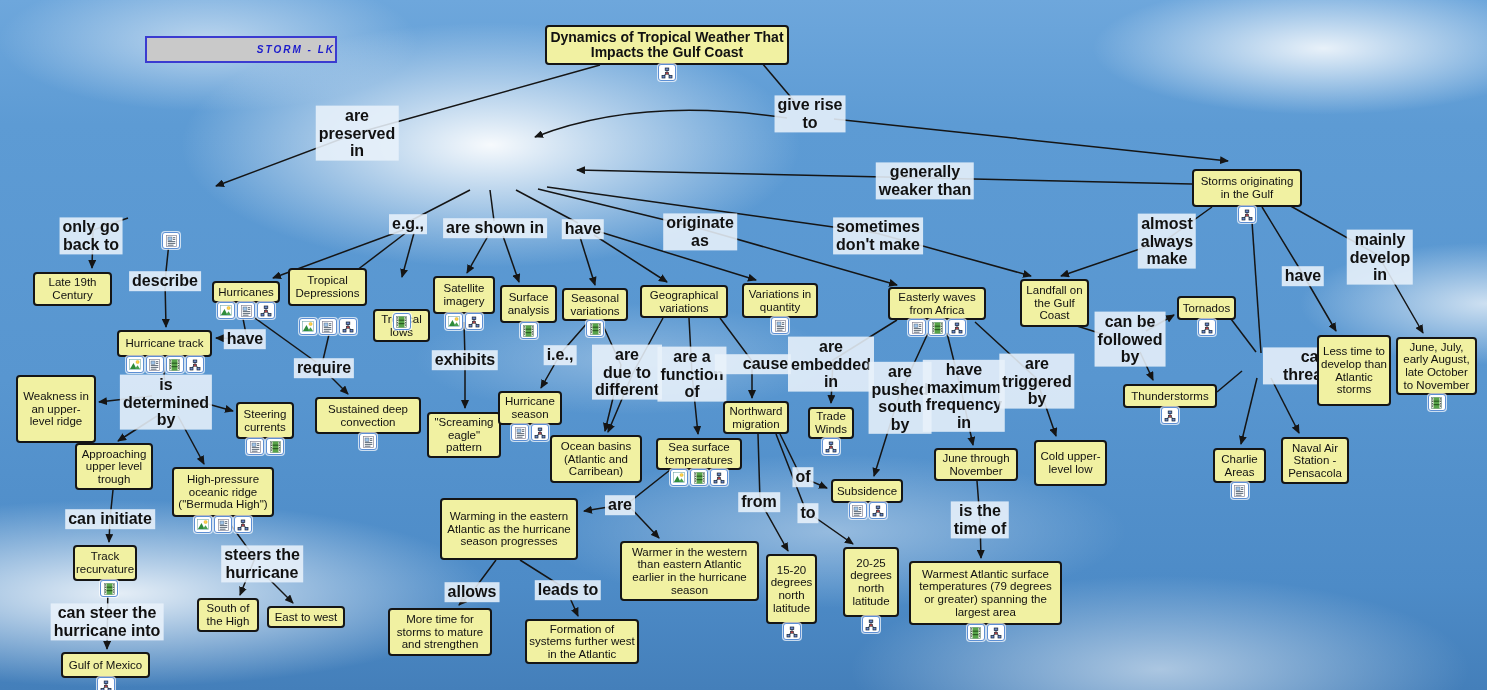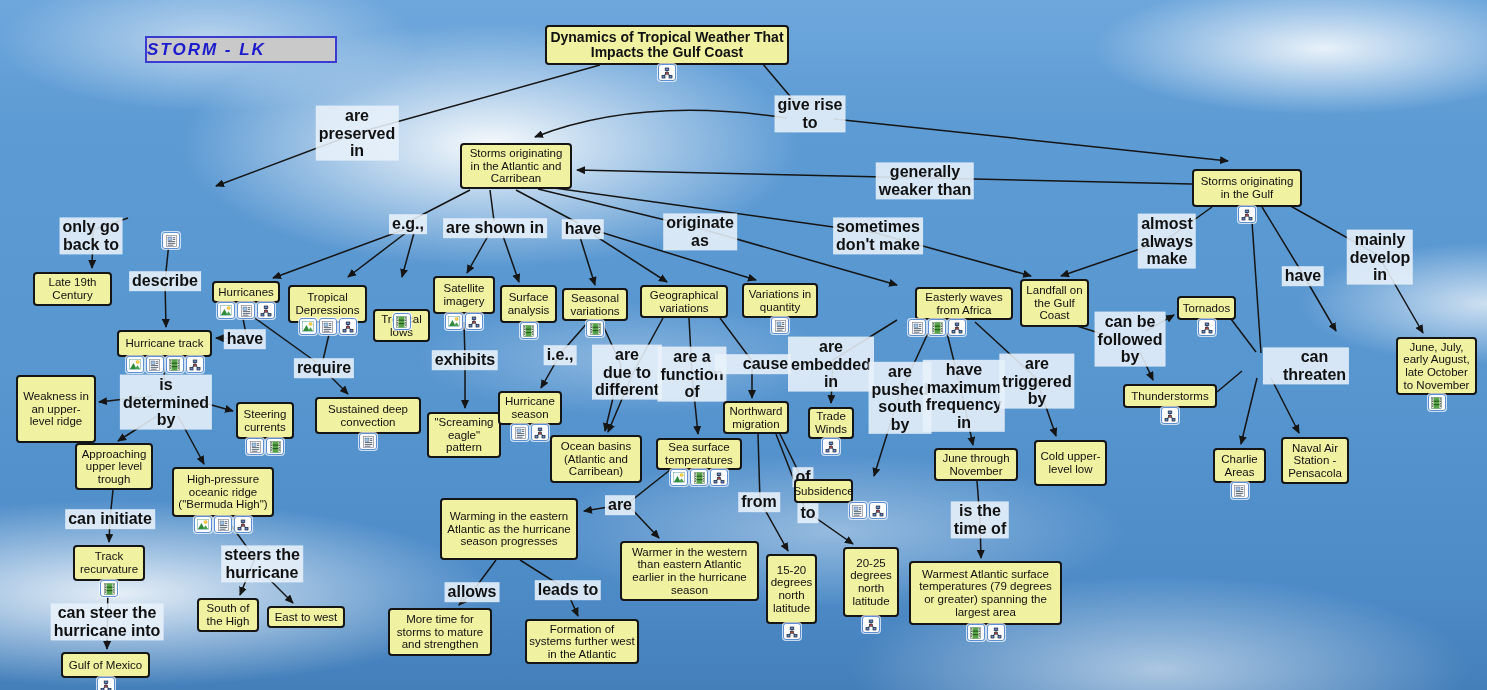--- a/index.html
+++ b/index.html
@@ -48,26 +48,26 @@
     width:16px;height:15px;
     background:#fff;
     border:1px solid #5d8fd4;
     border-radius:3px;
     box-shadow:0 0 0 1px rgba(255,255,255,0.7);
     display:flex;align-items:center;justify-content:center;
   }
   .res-icon svg{display:block;}
   #storm-logo{
     position:absolute;z-index:5;
-    display:flex;align-items:center;justify-content:flex-start;
+    display:flex;align-items:center;justify-content:flex-end;
     background:#c9c9c9;
     border:2px solid #3b3bd0;
     color:#1c1ccc;
     font-weight:bold;font-style:italic;
-    font-size:17px;letter-spacing:2px;
+    font-size:10px;letter-spacing:2px;
   }
 </style>
 </head>
 <body>
 
 <div id="canvas" style="width: 1487px; height: 690px; --node-fill: #f1f1a2; --node-border: #151515; --label-bg: rgba(232,241,250,0.88);">
   <div id="storm-logo" style="left: 145px; top: 36px; width: 188px; height: 23px; background: rgb(201, 201, 201); color: rgb(28, 28, 204);">
     <span>STORM - LK</span>
   </div>
 <svg width="1487" height="690" viewBox="0 0 1487 690" id="edge-layer">
@@ -148,23 +148,20 @@
           <line x1="6" y1="3" x2="6" y2="6" stroke="#234" stroke-width="0.8"></line>
           <line x1="2.5" y1="9" x2="6" y2="6" stroke="#234" stroke-width="0.8"></line>
           <line x1="9.5" y1="9" x2="6" y2="6" stroke="#234" stroke-width="0.8"></line>
           <rect x="4.2" y="1" width="3.6" height="2.6" fill="#6b86c8" stroke="#123" stroke-width="0.7"></rect>
           <rect x="4.6" y="5.2" width="2.8" height="2" fill="#c44" stroke="#123" stroke-width="0.6"></rect>
           <rect x="1" y="8.6" width="3" height="2.4" fill="#6b86c8" stroke="#123" stroke-width="0.7"></rect>
           <rect x="8" y="8.6" width="3" height="2.4" fill="#6b86c8" stroke="#123" stroke-width="0.7"></rect>
         </svg>
       </span>
     </div>
-    <div class="node" style="left: 460px; top: 143px; width: 112px; height: 46px;">
-      <span>Storms originating in the Atlantic and Carribean</span>
-    </div>
     <div class="node" style="left: 1192px; top: 169px; width: 110px; height: 38px;">
       <span>Storms originating in the Gulf</span>
     </div>
     <div class="icon-row" style="left: 1247px; top: 206px;">
       <span class="res-icon">
         <svg width="12" height="12" viewBox="0 0 12 12">
           <line x1="6" y1="3" x2="6" y2="6" stroke="#234" stroke-width="0.8"></line>
           <line x1="2.5" y1="9" x2="6" y2="6" stroke="#234" stroke-width="0.8"></line>
           <line x1="9.5" y1="9" x2="6" y2="6" stroke="#234" stroke-width="0.8"></line>
           <rect x="4.2" y="1" width="3.6" height="2.6" fill="#6b86c8" stroke="#123" stroke-width="0.7"></rect>
@@ -240,21 +237,21 @@
           <rect x="8" y="8.6" width="3" height="2.4" fill="#6b86c8" stroke="#123" stroke-width="0.7"></rect>
         </svg>
       </span>
     </div>
     <div class="node" style="left: 16px; top: 375px; width: 80px; height: 68px;">
       <span>Weakness in an upper-level ridge</span>
     </div>
     <div class="node" style="left: 75px; top: 443px; width: 78px; height: 47px;">
       <span>Approaching upper level trough</span>
     </div>
-    <div class="node" style="left: 73px; top: 545px; width: 72px; height: 36px; justify-content: center;">
+    <div class="node" style="left: 73px; top: 545px; width: 64px; height: 36px; justify-content: center;">
       <span>Track recurvature</span>
     </div>
     <div class="icon-row" style="left: 109px; top: 580px;">
       <span class="res-icon">
         <svg width="11" height="12" viewBox="0 0 11 12">
           <rect x="0.5" y="0.5" width="10" height="11" fill="#e9f0e2" stroke="#687" stroke-width="0.6"></rect>
           <rect x="2.6" y="0.5" width="5.8" height="11" fill="#57a348"></rect>
           <rect x="2.6" y="3.6" width="5.8" height="1.2" fill="#2c5e23"></rect>
           <rect x="2.6" y="7" width="5.8" height="1.2" fill="#2c5e23"></rect>
           <rect x="0.9" y="1.2" width="1" height="1.4" fill="#555"></rect>
@@ -385,21 +382,21 @@
           <line x1="6" y1="3" x2="6" y2="6" stroke="#234" stroke-width="0.8"></line>
           <line x1="2.5" y1="9" x2="6" y2="6" stroke="#234" stroke-width="0.8"></line>
           <line x1="9.5" y1="9" x2="6" y2="6" stroke="#234" stroke-width="0.8"></line>
           <rect x="4.2" y="1" width="3.6" height="2.6" fill="#6b86c8" stroke="#123" stroke-width="0.7"></rect>
           <rect x="4.6" y="5.2" width="2.8" height="2" fill="#c44" stroke="#123" stroke-width="0.6"></rect>
           <rect x="1" y="8.6" width="3" height="2.4" fill="#6b86c8" stroke="#123" stroke-width="0.7"></rect>
           <rect x="8" y="8.6" width="3" height="2.4" fill="#6b86c8" stroke="#123" stroke-width="0.7"></rect>
         </svg>
       </span>
     </div>
-    <div class="node" style="left: 288px; top: 285px; width: 79px; height: 38px;">
+    <div class="node" style="left: 288px; top: 268px; width: 79px; height: 38px;">
       <span>Tropical Depressions</span>
     </div>
     <div class="icon-row" style="left: 327.5px; top: 318px;">
       <span class="res-icon">
         <svg width="12" height="11" viewBox="0 0 12 11">
           <rect x="0.5" y="0.5" width="11" height="10" fill="#fff" stroke="#7aa" stroke-width="0.6"></rect>
           <circle cx="8.6" cy="3" r="1.6" fill="#ffd24a" stroke="#c90" stroke-width="0.4"></circle>
           <path d="M1,10 L4.5,4 L7.5,10 z" fill="#2e8b3a"></path>
           <path d="M6,10 L8.5,6.2 L11,10 z" fill="#46a050"></path>
         </svg>
@@ -634,21 +631,21 @@
           <line x1="6" y1="3" x2="6" y2="6" stroke="#234" stroke-width="0.8"></line>
           <line x1="2.5" y1="9" x2="6" y2="6" stroke="#234" stroke-width="0.8"></line>
           <line x1="9.5" y1="9" x2="6" y2="6" stroke="#234" stroke-width="0.8"></line>
           <rect x="4.2" y="1" width="3.6" height="2.6" fill="#6b86c8" stroke="#123" stroke-width="0.7"></rect>
           <rect x="4.6" y="5.2" width="2.8" height="2" fill="#c44" stroke="#123" stroke-width="0.6"></rect>
           <rect x="1" y="8.6" width="3" height="2.4" fill="#6b86c8" stroke="#123" stroke-width="0.7"></rect>
           <rect x="8" y="8.6" width="3" height="2.4" fill="#6b86c8" stroke="#123" stroke-width="0.7"></rect>
         </svg>
       </span>
     </div>
-    <div class="node" style="left: 794px; top: 479px; width: 59px; height: 24px;">
+    <div class="node" style="left: 831px; top: 479px; width: 72px; height: 24px;">
       <span>Subsidence</span>
     </div>
     <div class="icon-row" style="left: 867.5px; top: 502px;">
       <span class="res-icon">
         <svg width="11" height="12" viewBox="0 0 11 12">
           <rect x="0.5" y="0.5" width="10" height="11" fill="#fff" stroke="#889" stroke-width="0.7"></rect>
           <rect x="2" y="2" width="4" height="3.4" fill="#9fc3e8" stroke="#567" stroke-width="0.5"></rect>
           <line x1="7" y1="2.7" x2="9.3" y2="2.7" stroke="#345" stroke-width="0.8"></line>
           <line x1="7" y1="4.4" x2="9.3" y2="4.4" stroke="#345" stroke-width="0.8"></line>
           <line x1="1.8" y1="6.6" x2="9.3" y2="6.6" stroke="#345" stroke-width="0.8"></line>
@@ -661,21 +658,21 @@
           <line x1="6" y1="3" x2="6" y2="6" stroke="#234" stroke-width="0.8"></line>
           <line x1="2.5" y1="9" x2="6" y2="6" stroke="#234" stroke-width="0.8"></line>
           <line x1="9.5" y1="9" x2="6" y2="6" stroke="#234" stroke-width="0.8"></line>
           <rect x="4.2" y="1" width="3.6" height="2.6" fill="#6b86c8" stroke="#123" stroke-width="0.7"></rect>
           <rect x="4.6" y="5.2" width="2.8" height="2" fill="#c44" stroke="#123" stroke-width="0.6"></rect>
           <rect x="1" y="8.6" width="3" height="2.4" fill="#6b86c8" stroke="#123" stroke-width="0.7"></rect>
           <rect x="8" y="8.6" width="3" height="2.4" fill="#6b86c8" stroke="#123" stroke-width="0.7"></rect>
         </svg>
       </span>
     </div>
-    <div class="node" style="left: 888px; top: 287px; width: 98px; height: 33px; margin-left: 27px;">
+    <div class="node" style="left: 888px; top: 287px; width: 98px; height: 33px;">
       <span>Easterly waves from Africa</span>
     </div>
     <div class="icon-row" style="left: 937px; top: 319px;">
       <span class="res-icon">
         <svg width="11" height="12" viewBox="0 0 11 12">
           <rect x="0.5" y="0.5" width="10" height="11" fill="#fff" stroke="#889" stroke-width="0.7"></rect>
           <rect x="2" y="2" width="4" height="3.4" fill="#9fc3e8" stroke="#567" stroke-width="0.5"></rect>
           <line x1="7" y1="2.7" x2="9.3" y2="2.7" stroke="#345" stroke-width="0.8"></line>
           <line x1="7" y1="4.4" x2="9.3" y2="4.4" stroke="#345" stroke-width="0.8"></line>
           <line x1="1.8" y1="6.6" x2="9.3" y2="6.6" stroke="#345" stroke-width="0.8"></line>
@@ -839,20 +836,23 @@
           <line x1="7" y1="2.7" x2="9.3" y2="2.7" stroke="#345" stroke-width="0.8"></line>
           <line x1="7" y1="4.4" x2="9.3" y2="4.4" stroke="#345" stroke-width="0.8"></line>
           <line x1="1.8" y1="6.6" x2="9.3" y2="6.6" stroke="#345" stroke-width="0.8"></line>
           <line x1="1.8" y1="8.4" x2="9.3" y2="8.4" stroke="#345" stroke-width="0.8"></line>
           <line x1="1.8" y1="10.2" x2="7.5" y2="10.2" stroke="#345" stroke-width="0.8"></line>
         </svg>
       </span>
     </div>
     <div class="node" style="left: 1281px; top: 437px; width: 68px; height: 47px; justify-content: flex-end;">
       <span>Naval Air Station - Pensacola</span>
+    </div>
+    <div class="node" style="left: 1317px; top: 335px; width: 74px; height: 71px;">
+      <span>Less time to develop than Atlantic storms</span>
     </div>
     <div class="node" style="left: 1396px; top: 337px; width: 81px; height: 58px;">
       <span>June, July, early August, late October to November</span>
     </div>
     <div class="icon-row" style="left: 1436.5px; top: 394px;">
       <span class="res-icon">
         <svg width="11" height="12" viewBox="0 0 11 12">
           <rect x="0.5" y="0.5" width="10" height="11" fill="#e9f0e2" stroke="#687" stroke-width="0.6"></rect>
           <rect x="2.6" y="0.5" width="5.8" height="11" fill="#57a348"></rect>
           <rect x="2.6" y="3.6" width="5.8" height="1.2" fill="#2c5e23"></rect>

